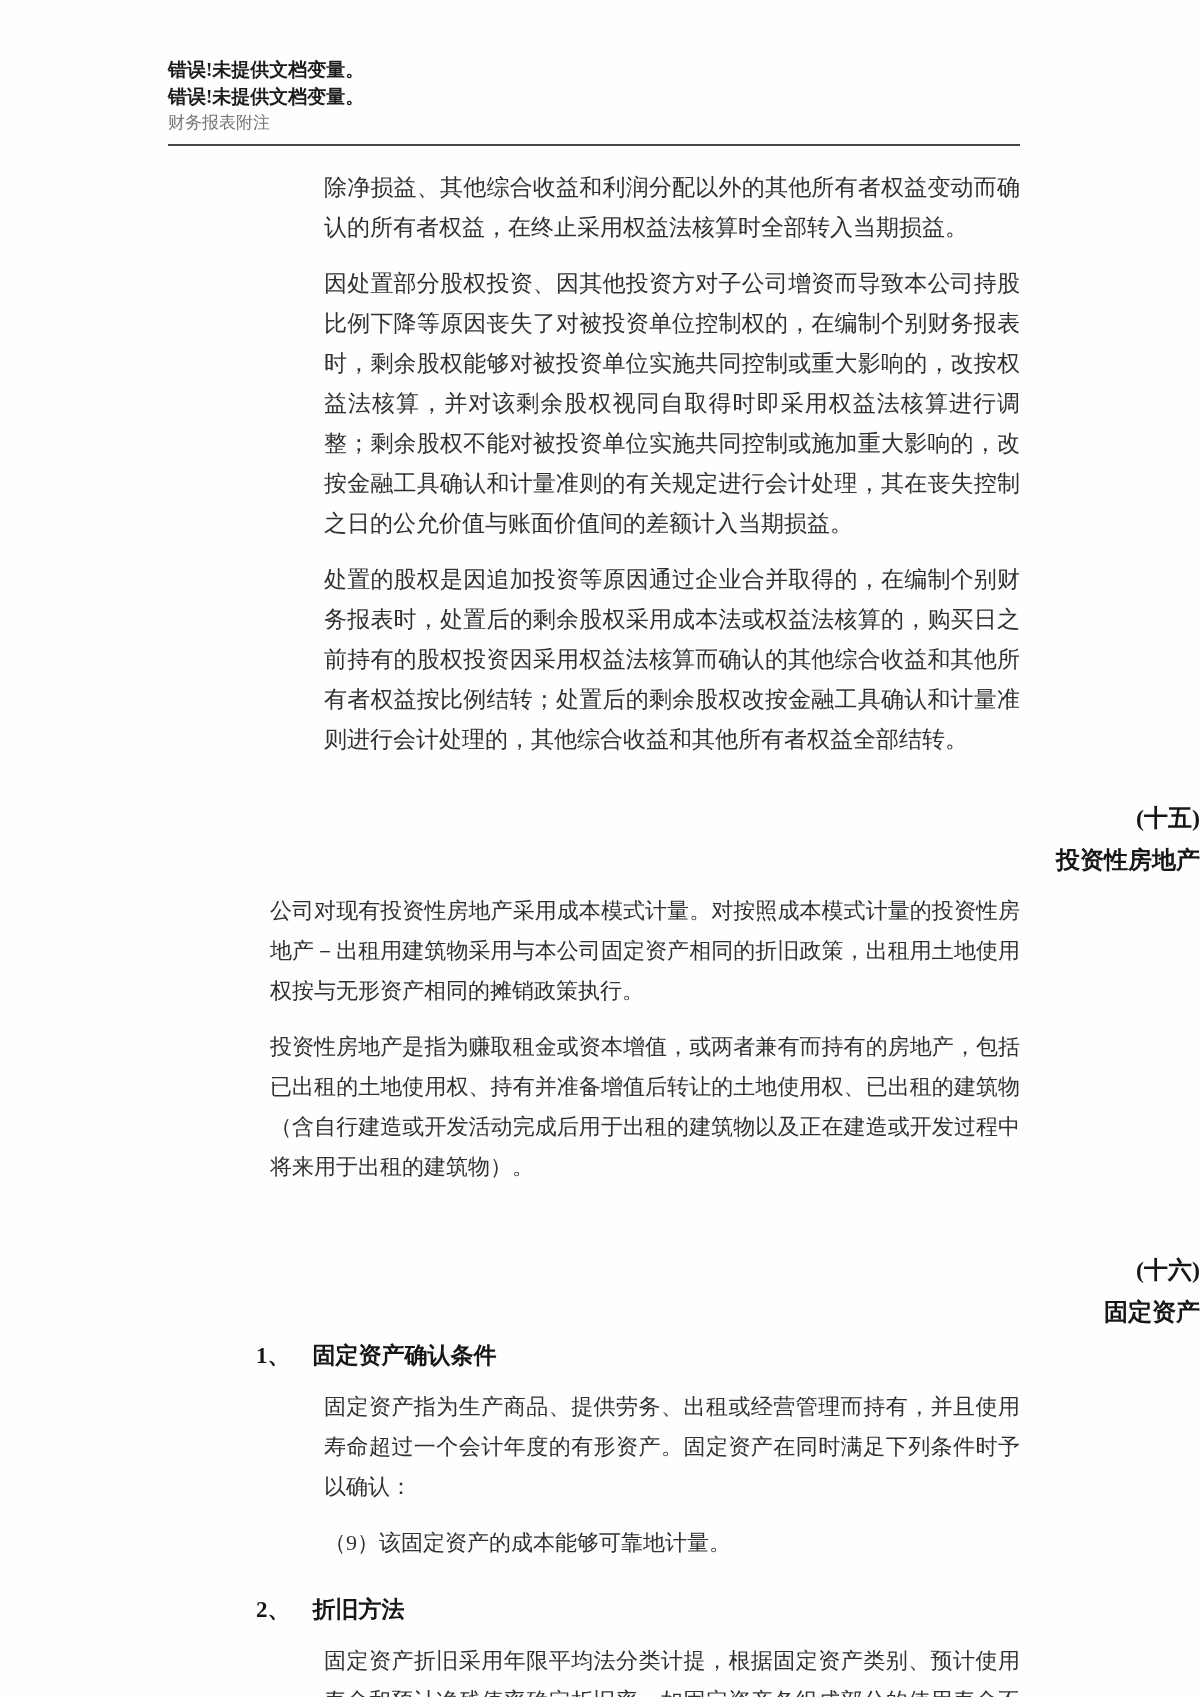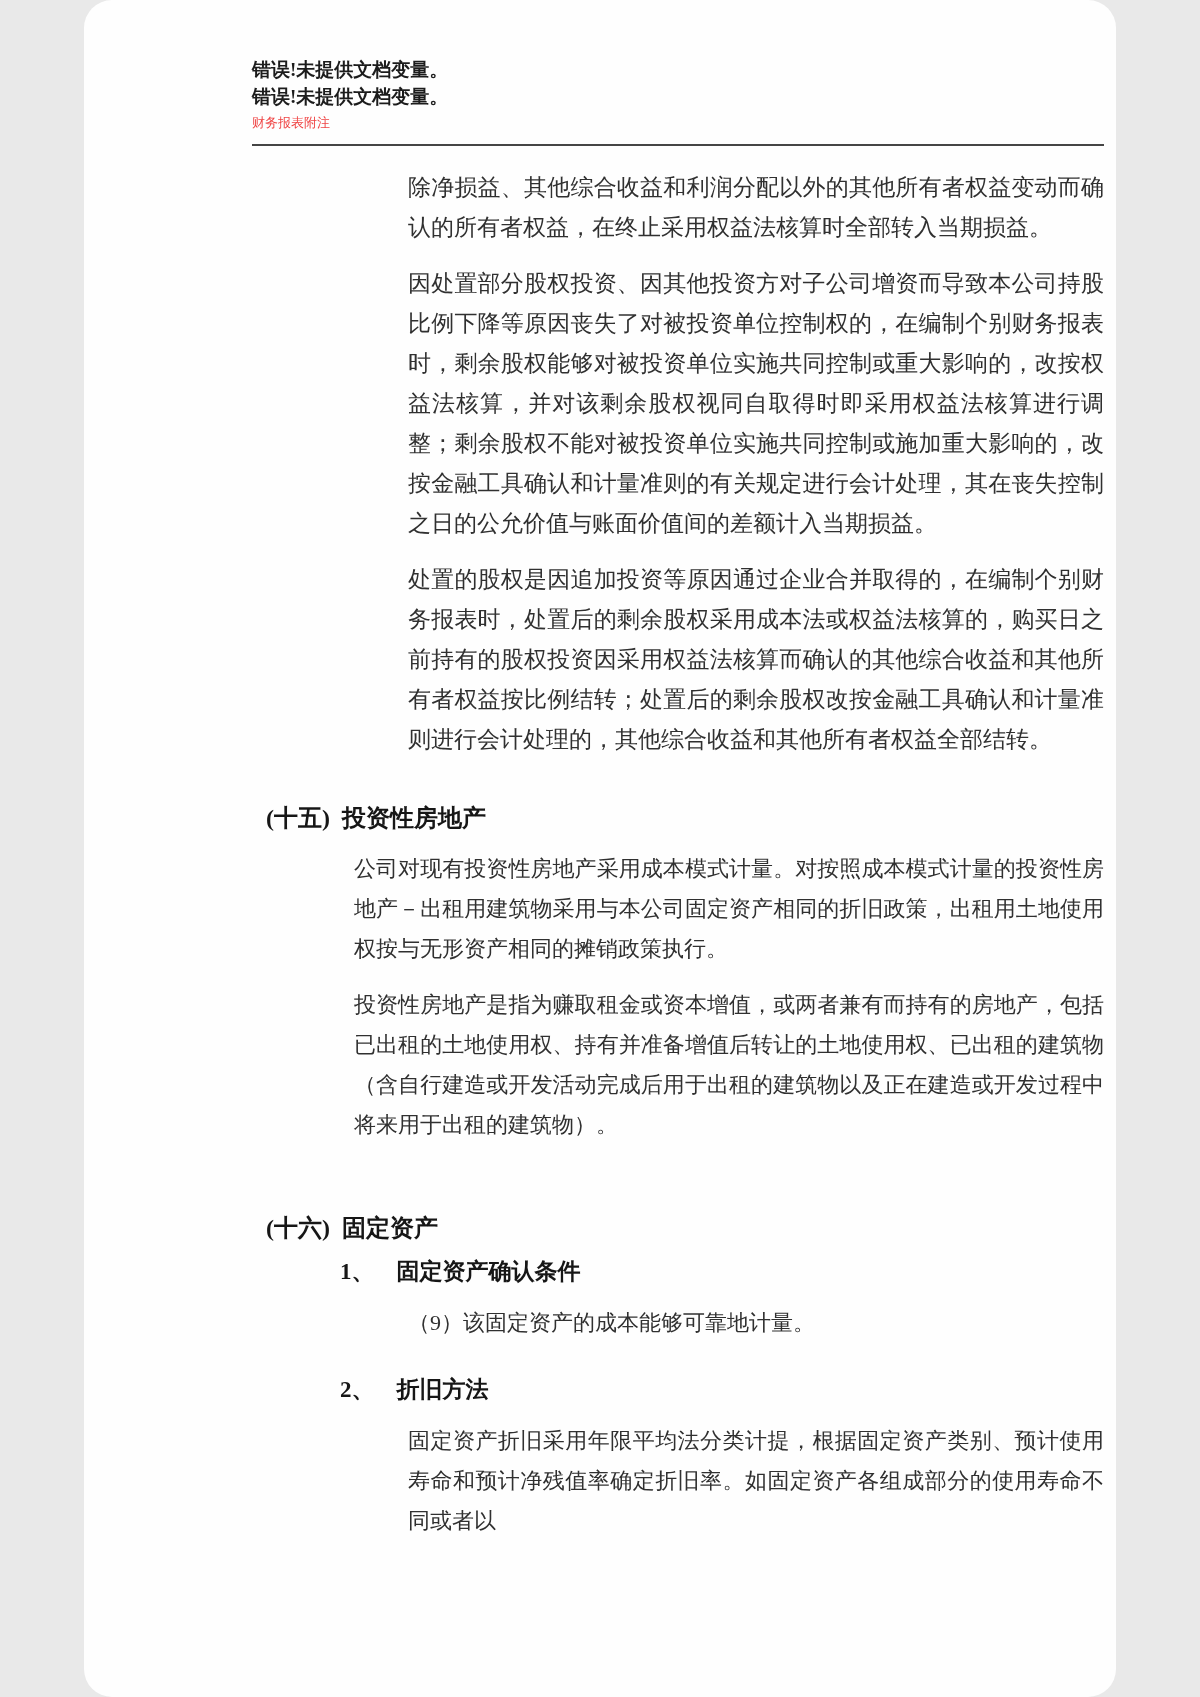--- a/index.html
+++ b/index.html
@@ -1,50 +1,49 @@
 <!DOCTYPE html>
 <html><head>
 <meta charset="utf-8">
 <style>
   html, body { margin: 0; padding: 0; background: #e9e9e9; }
   .page {
     position: relative;
-    width: 1032px;
+    width: 1200px;
     height: 1697px;
     margin: 0 auto;
     background: #fefefe;
     font-family: "Liberation Serif", "DejaVu Serif", serif;
     color: #2e2e2e;
     box-sizing: border-box;
     padding-top: 56px;
     overflow: hidden;
-    border-radius: 28px;
   }
   .hdr { margin-left: 168px; width: 852px; }
   .hdr .hline { font-size: 19px; line-height: 27px; font-weight: 700; color: #1c1c1c; }
-  .hdr .hsub  { font-size: 13px; line-height: 26px; font-weight: 400; color: #ef4444; }
+  .hdr .hsub  { font-size: 17px; line-height: 26px; font-weight: 400; color: #737373; }
   .hdr-rule {
     margin-left: 168px; width: 852px; height: 0;
     border-top: 2px solid #454545; margin-top: 8px;
   }
 
   .para {
     margin: 16px;
     text-align: justify;
     text-justify: inter-ideograph;
     color: #303030;
   }
   .intro-block {
     margin: 22px 0 0 308px; width: 728px;
     font-size: 23px; line-height: 40px;
   }
   .sec-heading {
     display: flex; align-items: flex-end; gap: 12px;
     margin-left: 182px;
-    font-size: 24px; line-height: 30px; font-weight: 700; color: #161616;
+    font-size: 24px; line-height: 30px; font-weight: 700; color: #161616; flex-direction: column;
   }
   .sec15-heading { margin-top: 43px; }
   .sec15-body {
     margin: 12px 0 0 254px; width: 782px;
     font-size: 22px; line-height: 40px;
   }
   .sec16-heading { margin-top: 68px; }
   .sub-heading {
     display: flex; align-items: baseline; gap: 22px;
     margin-left: 256px;
@@ -87,20 +86,21 @@
   <div class="sec-heading sec16-heading">
     <span>(十六)</span>
     <span>固定资产</span>
   </div>
 
   <div class="sub-heading sub1-heading">
     <span>1、</span>
     <span>固定资产确认条件</span>
   </div>
   <div class="sub-body">
+    <p class="para">固定资产指为生产商品、提供劳务、出租或经营管理而持有，并且使用寿命超过一个会计年度的有形资产。固定资产在同时满足下列条件时予以确认：</p>
     <p class="para">（9）该固定资产的成本能够可靠地计量。</p>
   </div>
 
   <div class="sub-heading sub2-heading">
     <span>2、</span>
     <span>折旧方法</span>
   </div>
   <div class="sub-body">
     <p class="para">固定资产折旧采用年限平均法分类计提，根据固定资产类别、预计使用寿命和预计净残值率确定折旧率。如固定资产各组成部分的使用寿命不同或者以</p>
   </div>

